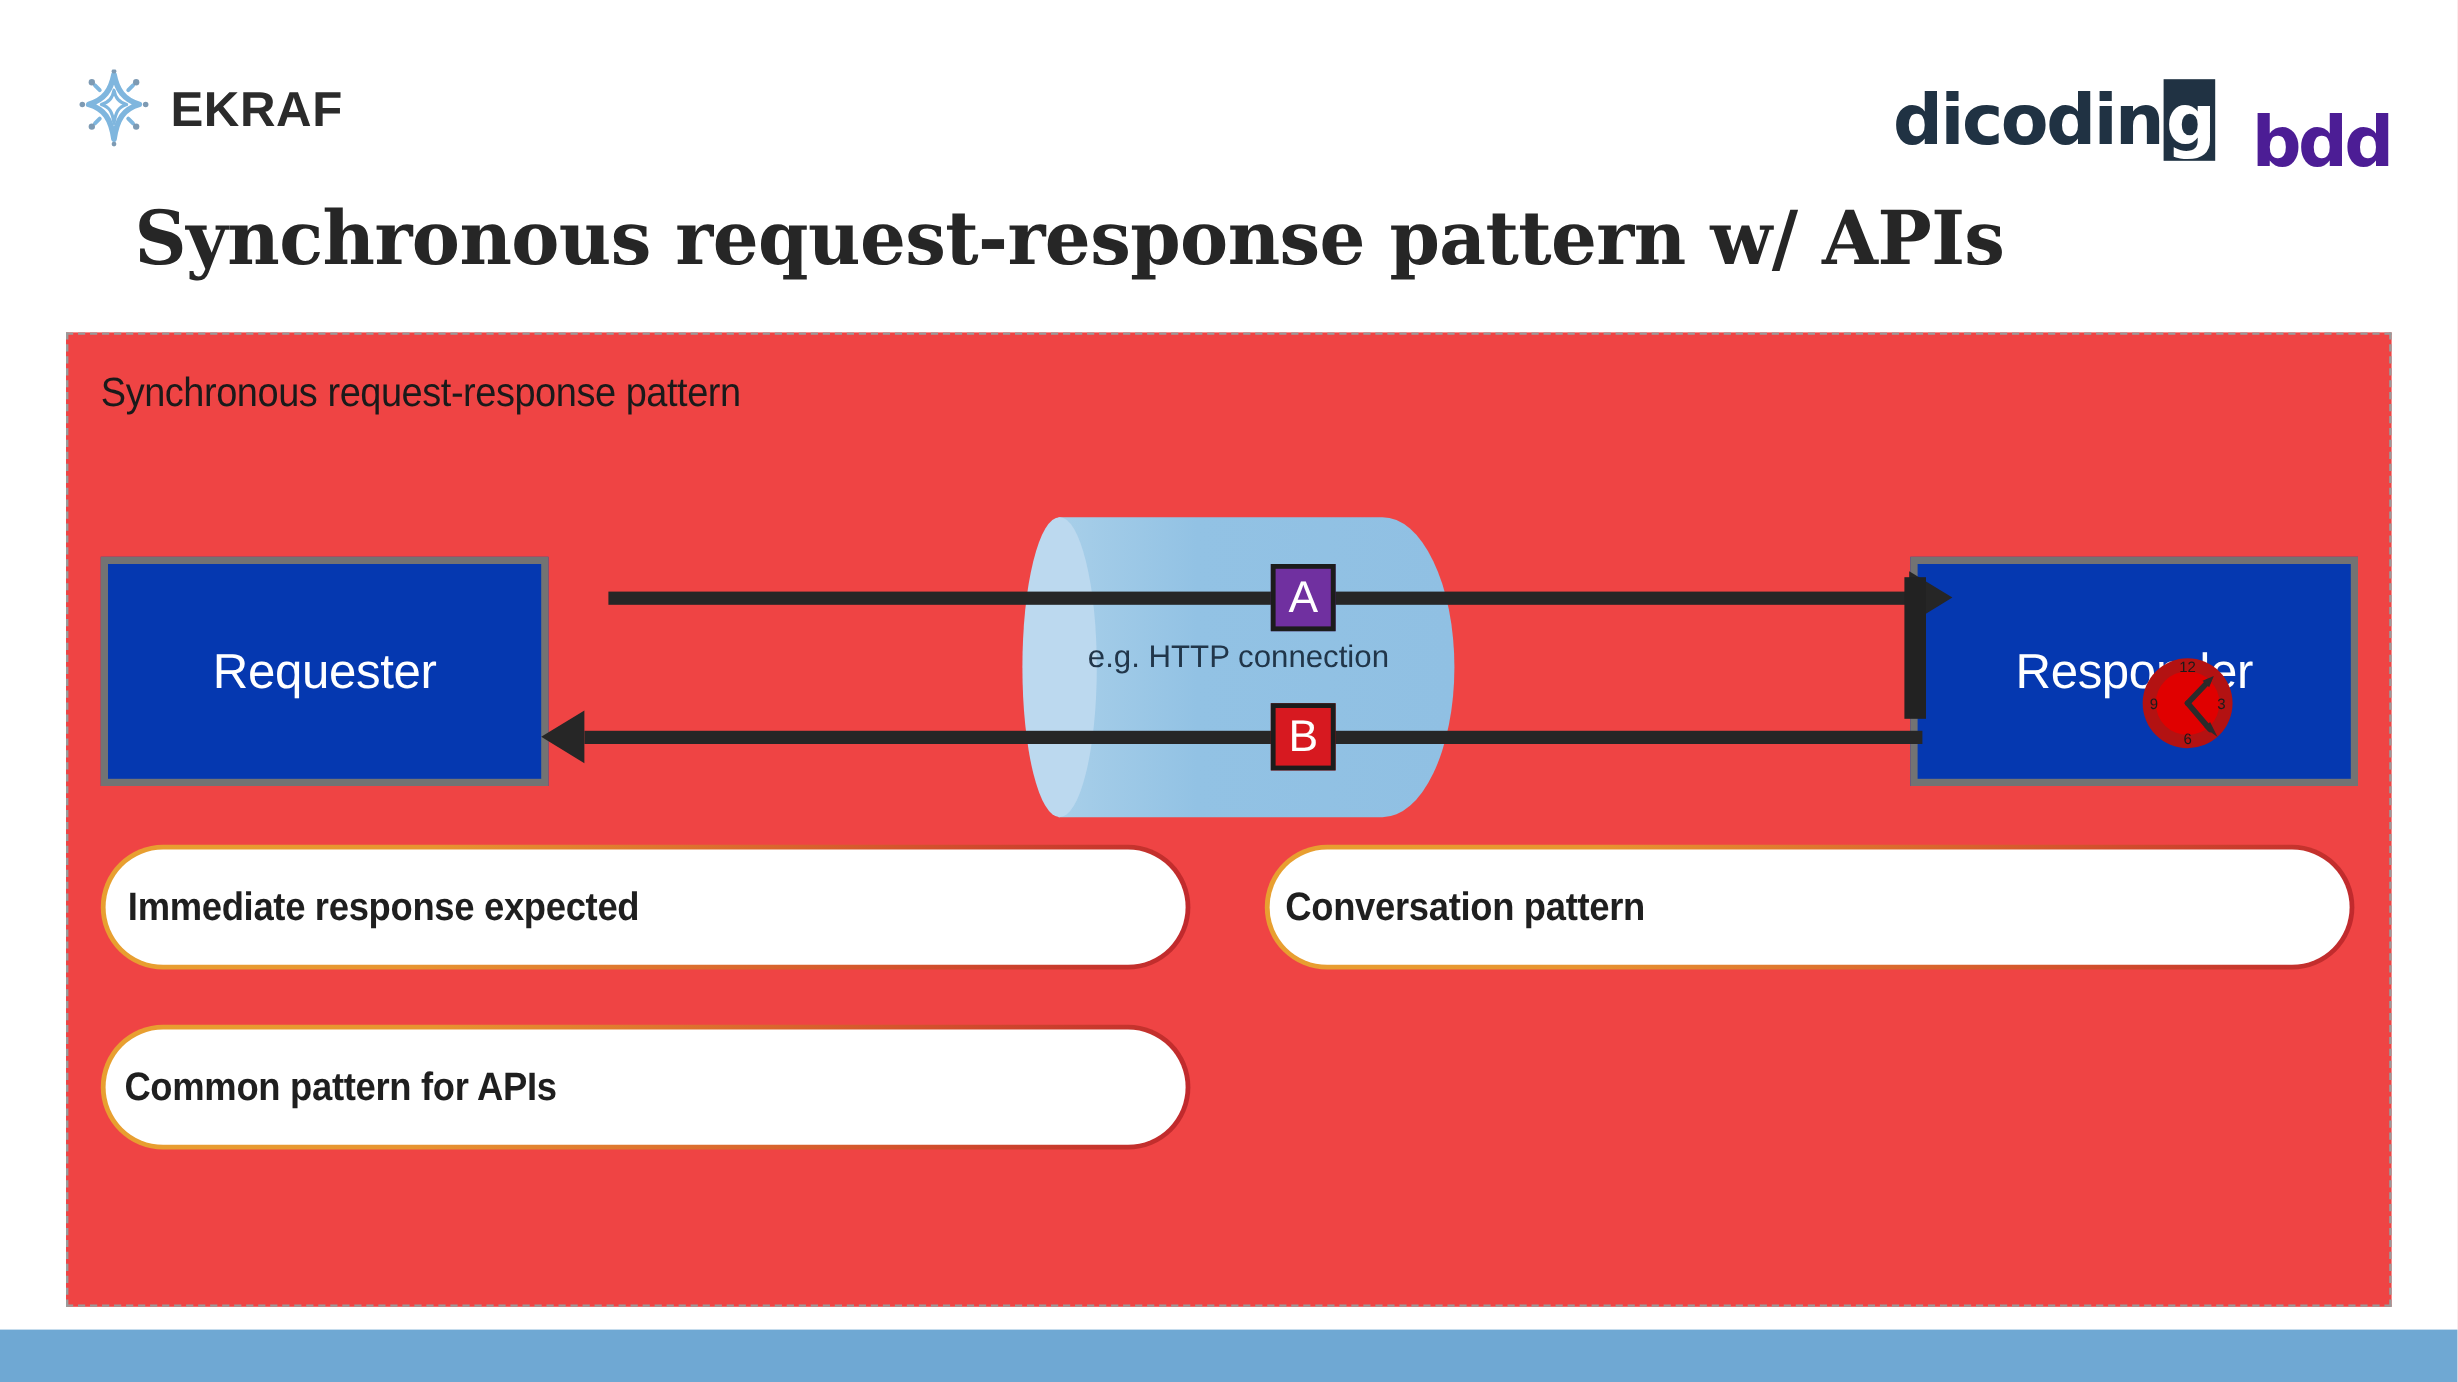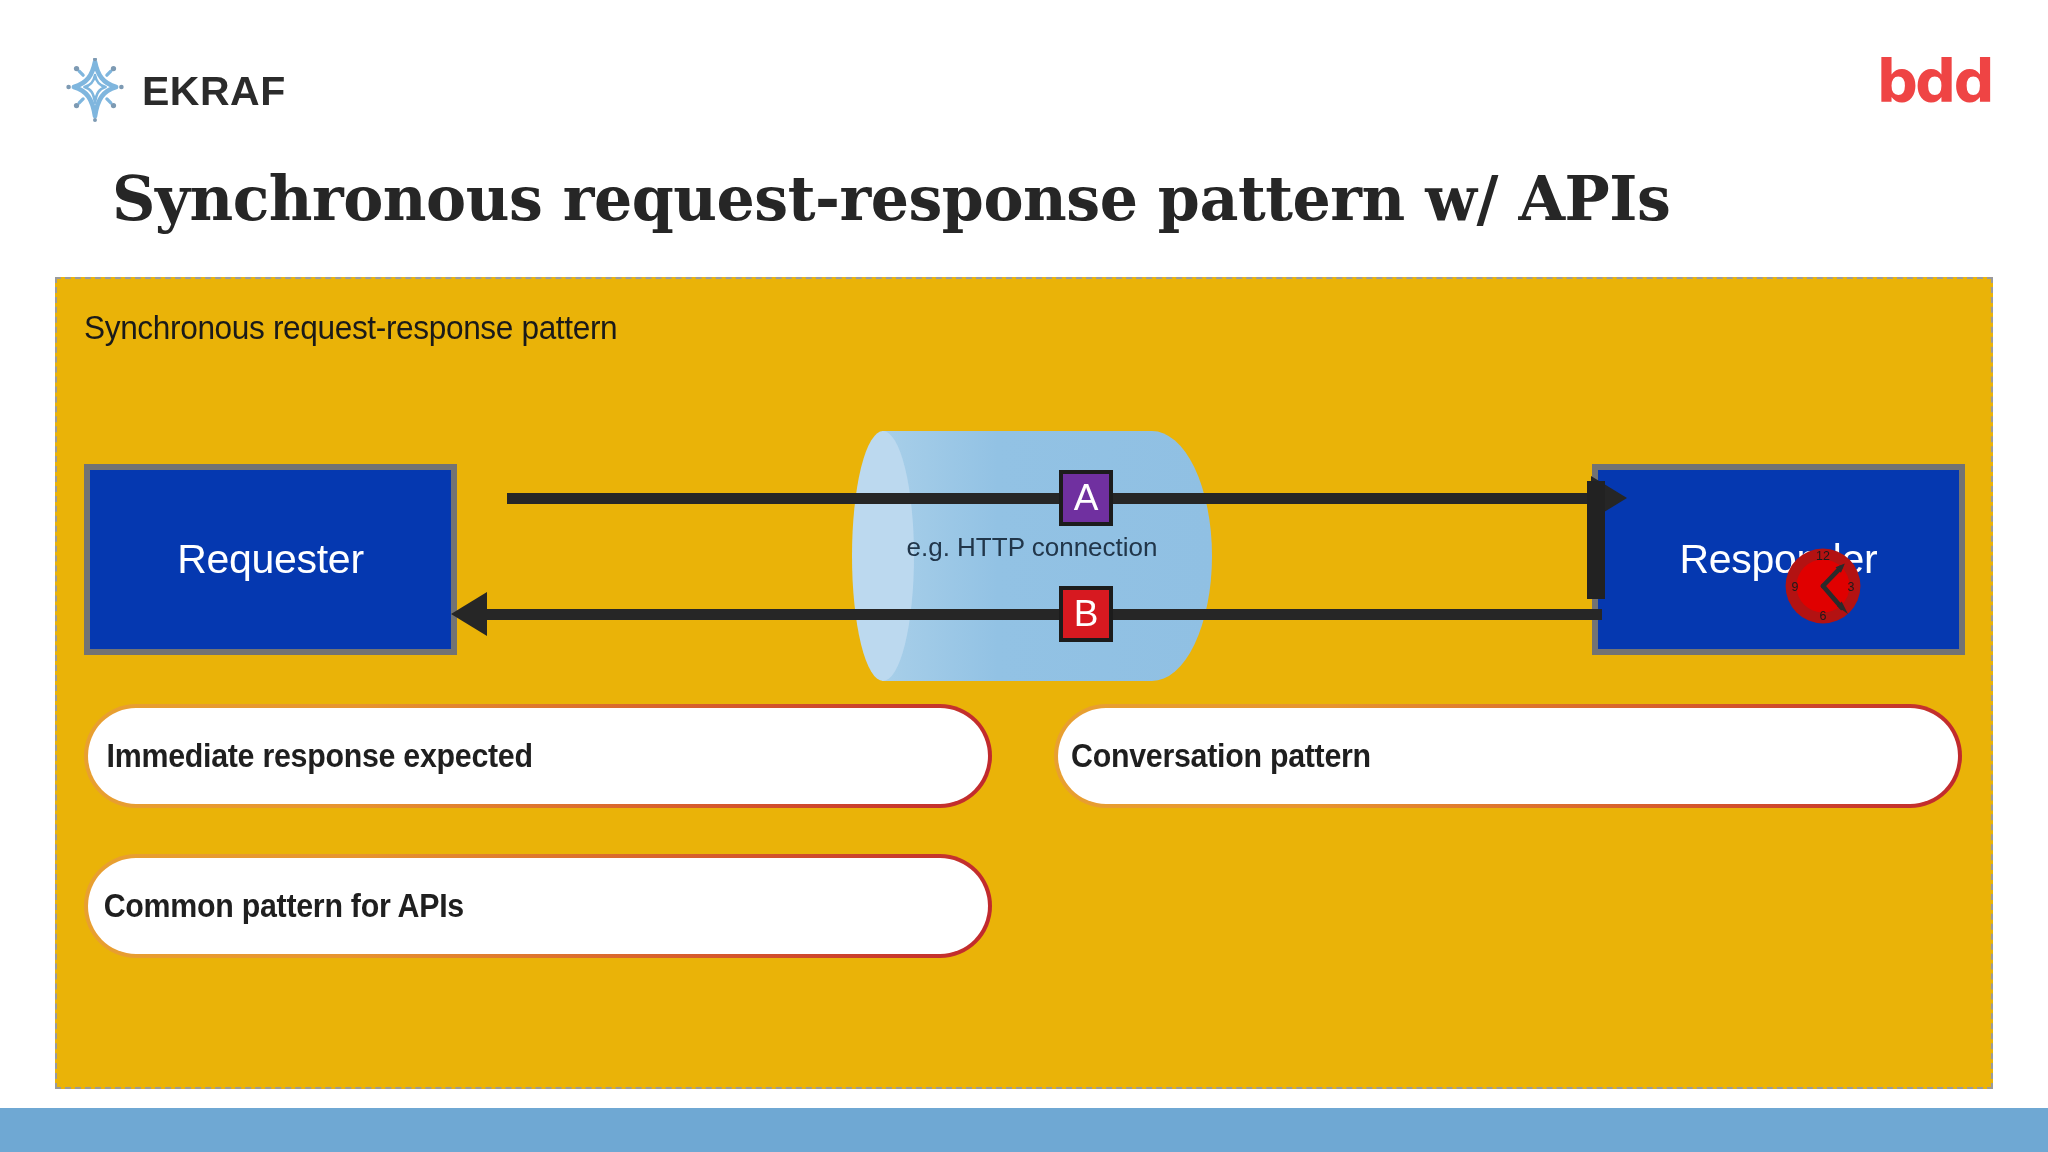--- a/index.html
+++ b/index.html
@@ -53,23 +53,24 @@
     position: relative;
     display: inline-block;
     background: #203243;
     color: #ffffff;
     padding: 0 2px;
     margin-left: 1px;
   }
   .bdd-word {
     font-size: 58px;
     font-weight: 700;
-    color: #ef4444;
+    color: #4c1d95;
     letter-spacing: -3px;
     font-family: "DejaVu Sans", sans-serif;
+    margin-top: 36px;
   }
 
   
   .page-title {
     position: absolute;
     left: 112px; top: 162px;
     font-family: "DejaVu Serif", serif;
     font-weight: 700;
     font-size: 62px;
     color: #262626;
@@ -78,21 +79,21 @@
     transform: scaleX(0.97);
     transform-origin: left center;
   }
 
   
   .frame {
     position: absolute;
     left: 55px; top: 277px;
     width: 1938px; height: 812px;
     border: 2px dashed #9a9a9a;
-    background: #eab308;
+    background: #ef4444;
   }
 
   .frame-caption {
     position: absolute;
     left: 27px; top: 29px;
     font-size: 34px;
     color: #1a1a1a;
     font-family: "Liberation Sans", sans-serif;
     letter-spacing: -0.4px;
     white-space: nowrap;
@@ -292,20 +293,24 @@
         <circle cx="50" cy="2" r="3"></circle>
           <circle cx="50" cy="94" r="3"></circle>
         <circle cx="10" cy="44" r="3.5"></circle>
           <circle cx="90" cy="44" r="3.5"></circle>
       </g>
     </svg>
     <span class="ekraf-word">EKRAF</span>
   </div>
 
   <div class="brand-right">
+    <div class="dicoding-logo">
+      <span class="dicoding-word">dicodin</span>
+        <span class="dicoding-word dicoding-g">g</span>
+    </div>
     <span class="bdd-word">bdd</span>
   </div>
 
   <h1 class="page-title">Synchronous request-response pattern w/ APIs</h1>
 
   <div class="frame">
 
     <div class="frame-caption">Synchronous request-response pattern</div>
 
     <div class="diagram">

